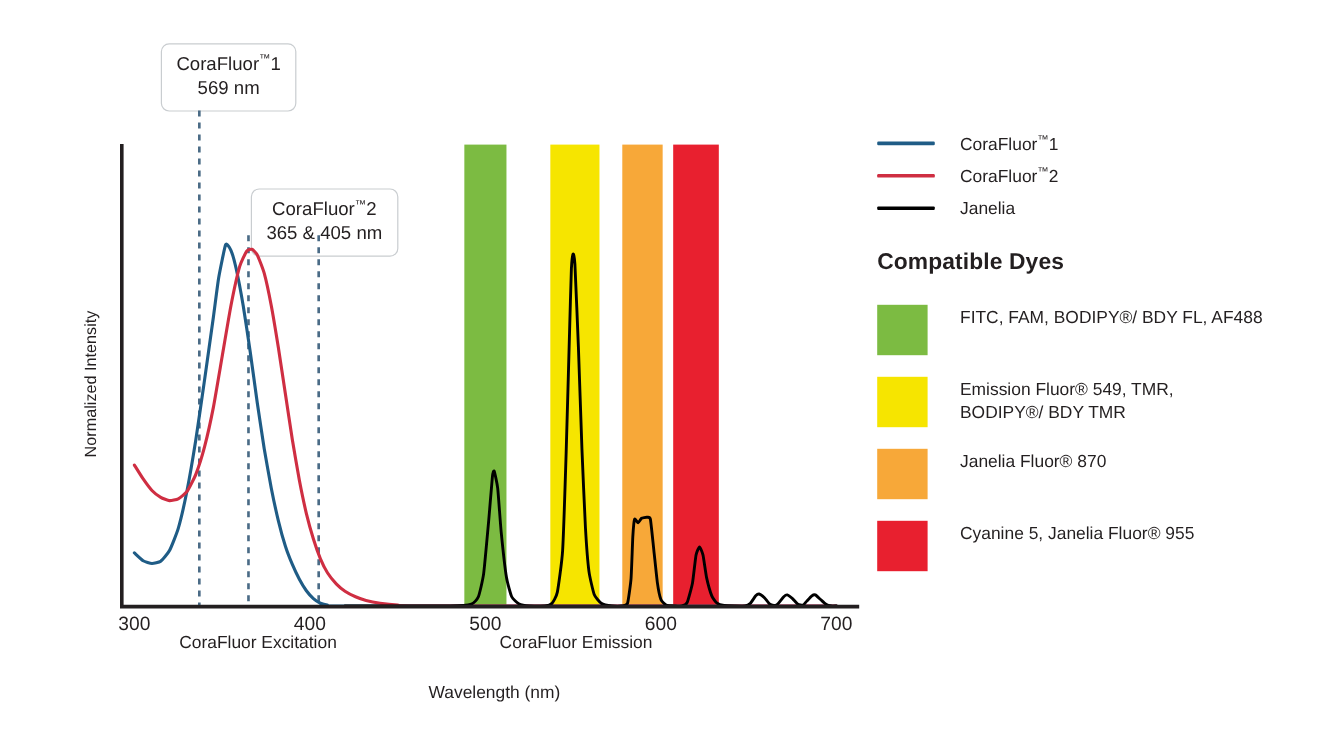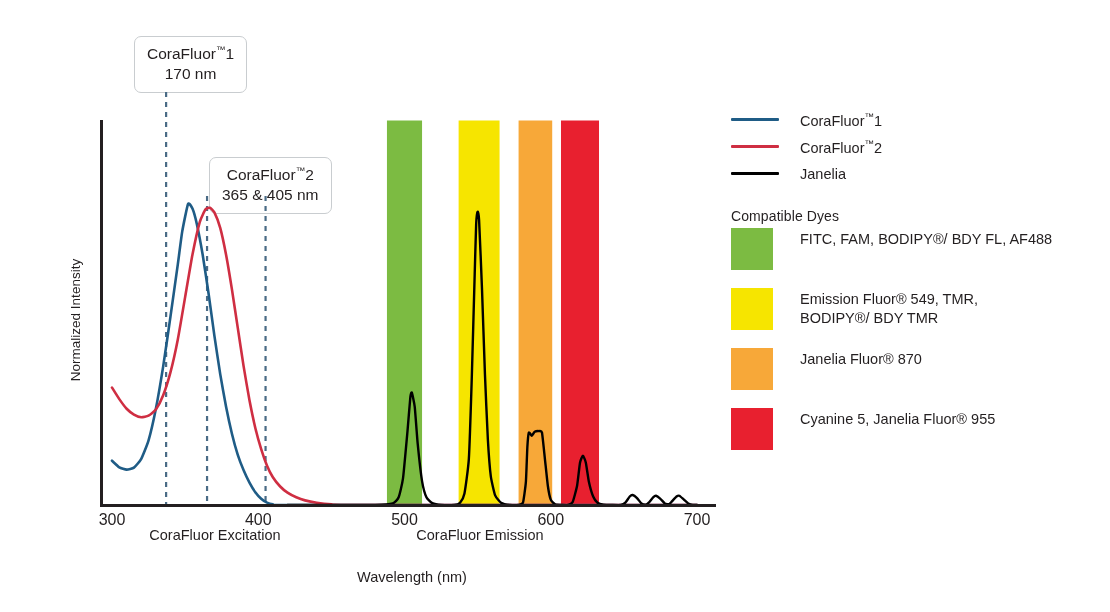--- a/index.html
+++ b/index.html
@@ -28,35 +28,35 @@
   .axis-sub-label{font-size:14.5px;fill:#231f20;font-family:"Liberation Sans",sans-serif;}
   .axis-title{font-size:14.5px;fill:#231f20;font-family:"Liberation Sans",sans-serif;}
   .ylabel{font-size:13.5px;fill:#231f20;font-family:"Liberation Sans",sans-serif;}
 
   
   #right-panel{position:absolute;left:731px;top:106px;width:370px;}
   .series-row{display:flex;align-items:center;height:27px;}
   .series-swatch{width:48px;height:3px;flex:0 0 48px;border-radius:1px;}
   .series-label{margin-left:21px;font-size:14.5px;color:#231f20;white-space:nowrap;}
 
-  #dyes-title{margin-top:21px;font-size:14px;font-weight:normal;color:#231f20;letter-spacing:.1px;}
+  #dyes-title{margin-top:21px;font-size:19px;font-weight:bold;color:#231f20;letter-spacing:.1px;}
 
-  #dye-list{margin-top:4px;}
+  #dye-list{margin-top:24px;}
   .dye-row{display:flex;align-items:flex-start;margin-bottom:18px;}
   .dye-swatch{width:42px;height:42px;flex:0 0 42px;}
   .dye-label{margin-left:27px;font-size:14.5px;line-height:1.32;color:#231f20;padding-top:2px;white-space:pre-line;}
 </style>
 </head>
 <body>
 
 <div id="stage">
 
   <div class="callout" id="callout-1" style="left:134px; top:36px;">
     <span class="ln"><span>CoraFluor</span><span class="tm">™</span><span>1</span></span>
-    <span class="ln">170 nm</span>
+    <span class="ln">569 nm</span>
   </div>
 
   <div class="callout" id="callout-2" style="left:209px; top:157px;">
     <span class="ln"><span>CoraFluor</span><span class="tm">™</span><span>2</span></span>
     <span class="ln">365 &amp; 405 nm</span>
   </div>
 
   <svg id="chart-svg" width="1110" height="612" viewBox="0 0 1110 612">
     <g id="bands-group">
         <rect x="386.95" y="120.5" width="35.10000000000002" height="384.5" fill="#7cbb42"></rect>

